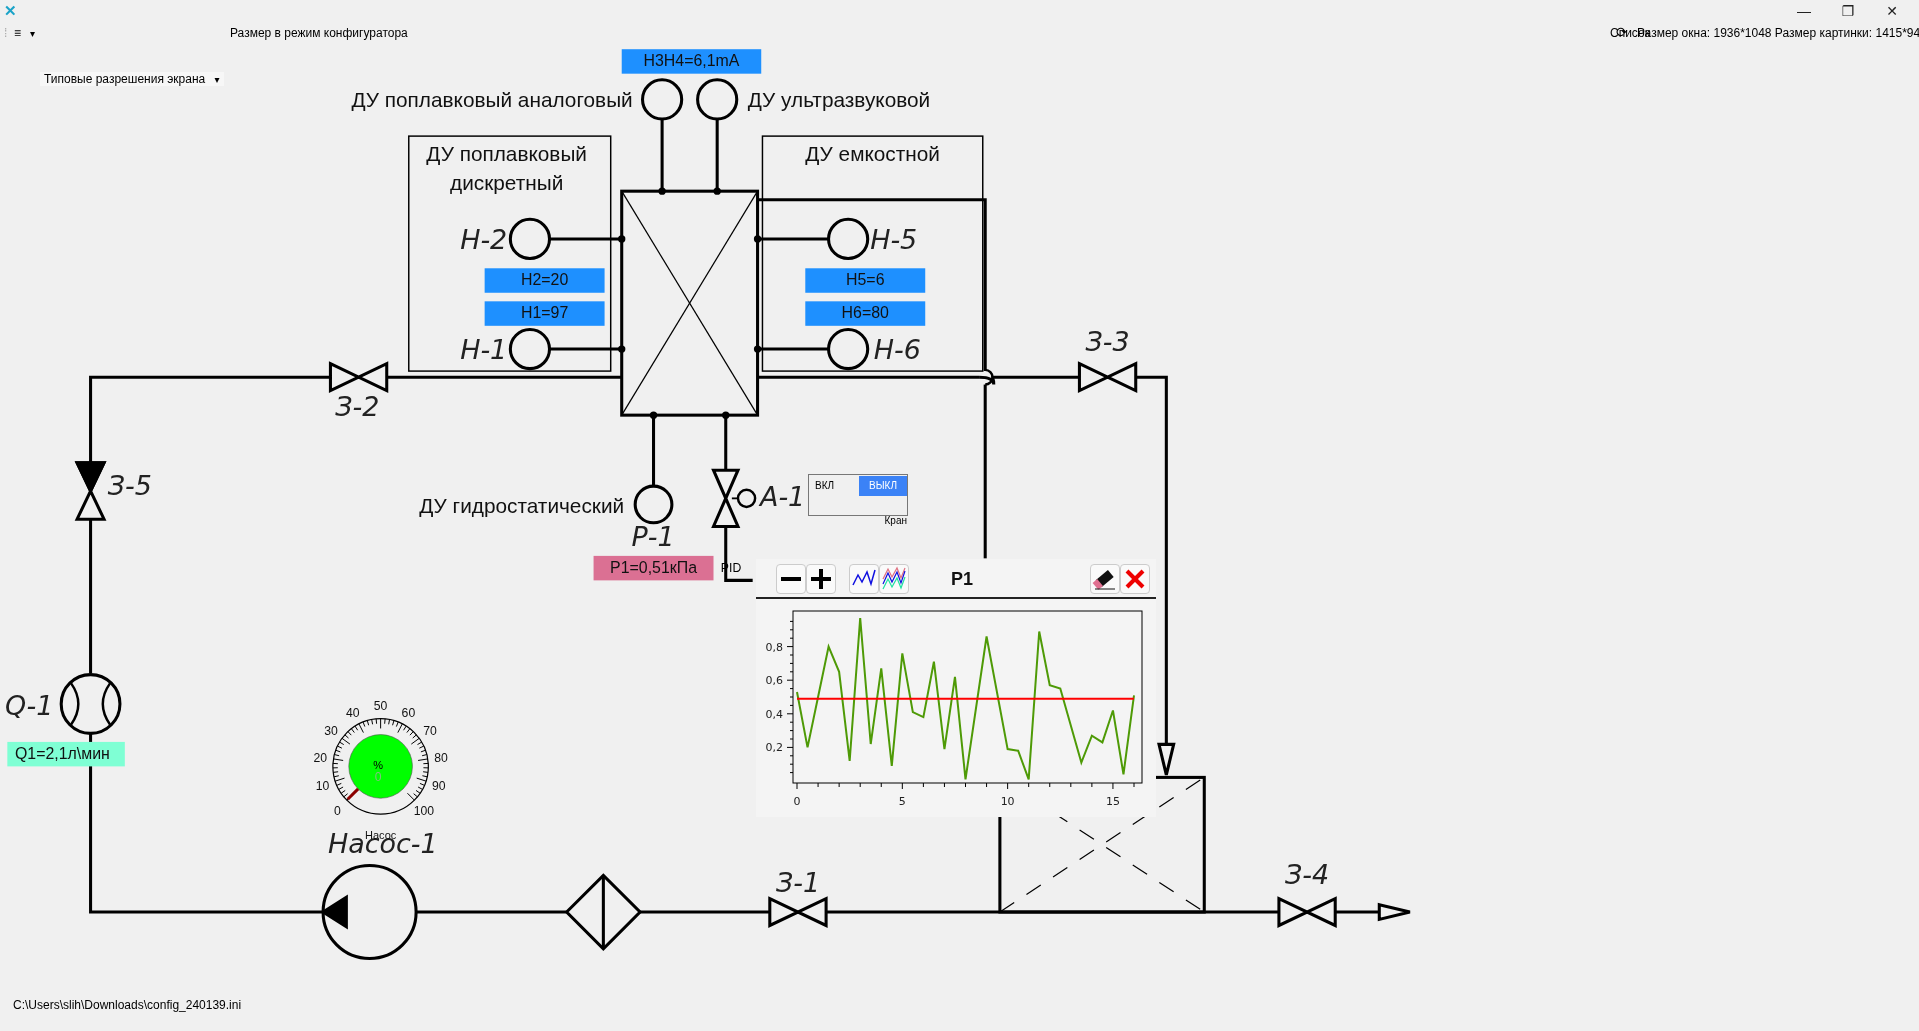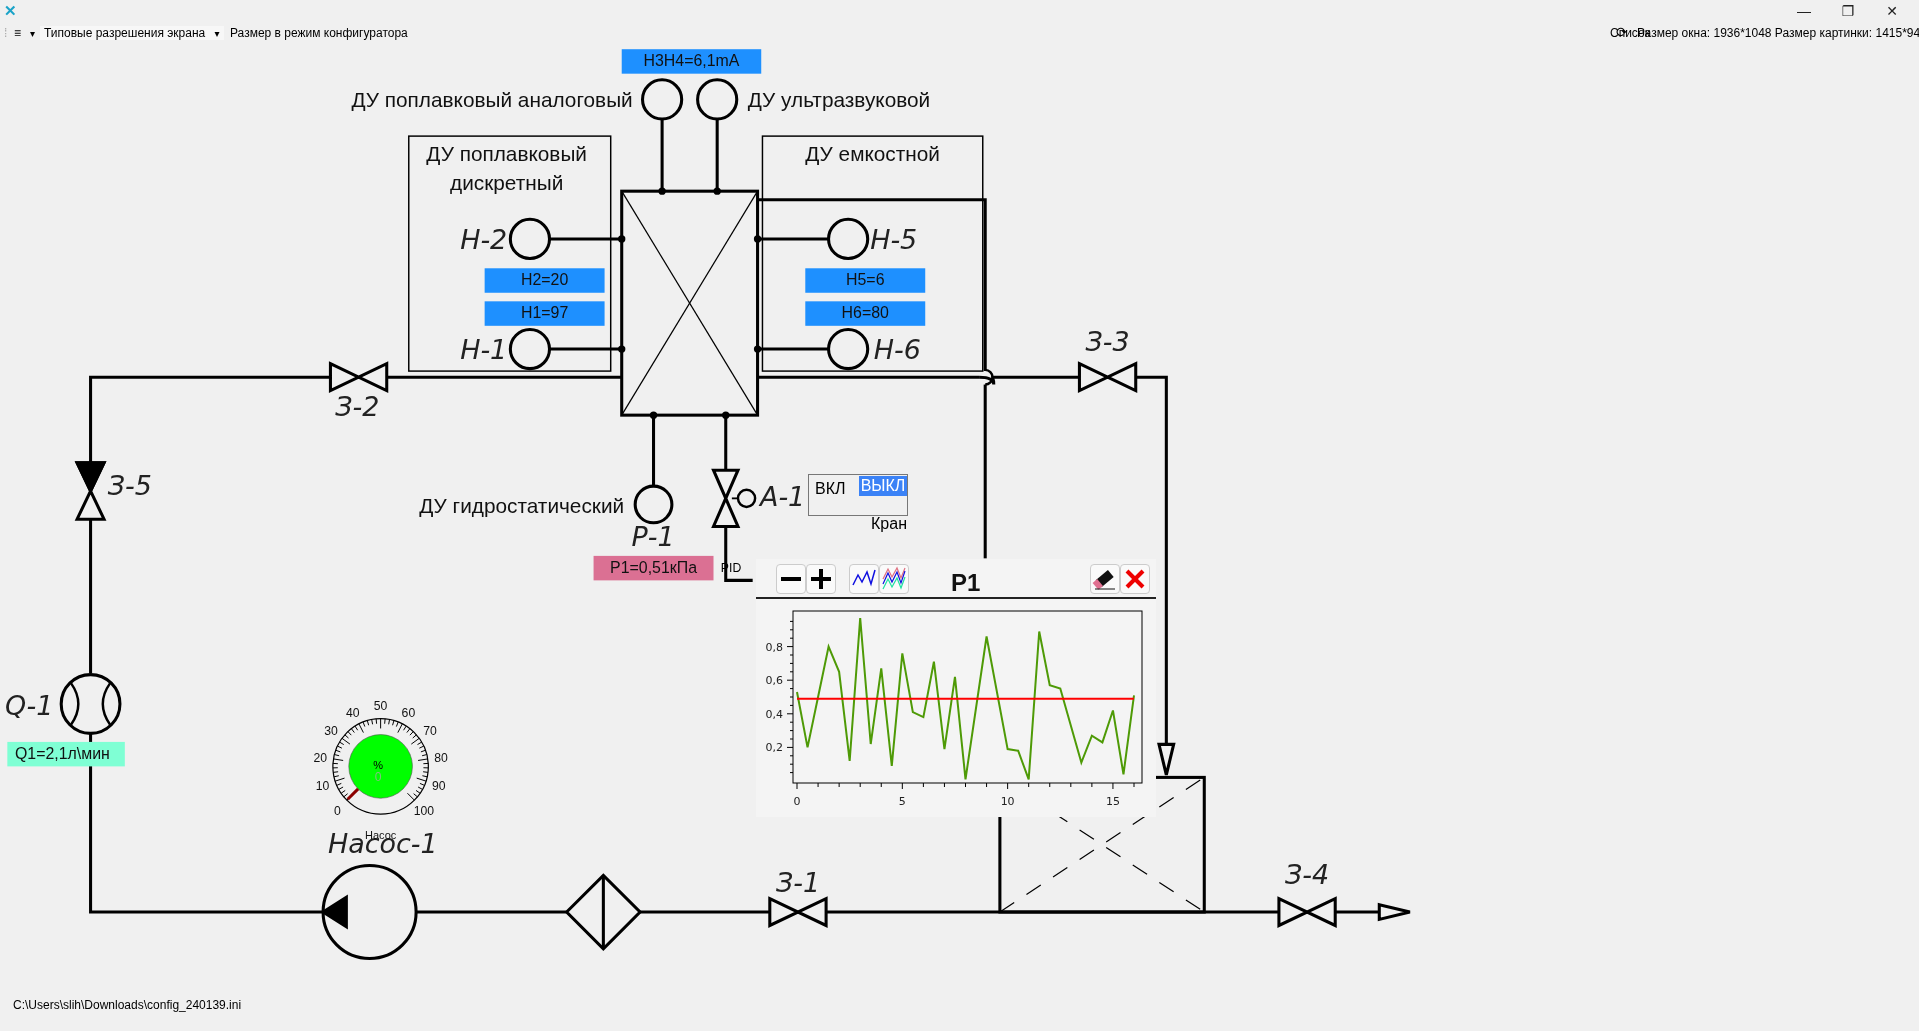--- a/index.html
+++ b/index.html
@@ -2,28 +2,28 @@
 <html><head>
 <meta charset="utf-8">
 <style>
   html,body{margin:0;padding:0;}
   body{width:1919px;height:1031px;overflow:hidden;background:#f0f0f0;font-family:"Liberation Sans",sans-serif;position:relative;}
   .titlebar{position:absolute;left:0;top:0;width:1919px;height:22px;background:#f0f0f0;}
   .app-logo{position:absolute;left:4px;top:2px;font-size:15px;font-weight:bold;color:#1aa3c8;}
   .win-btn{position:absolute;top:0;width:44px;height:22px;text-align:center;line-height:22px;font-size:14px;color:#222;cursor:pointer;}
   .toolbar{position:absolute;left:0;top:22px;width:1919px;height:24px;background:#f0f0f0;font-size:12px;color:#000;}
   .tb-item{position:absolute;top:4px;white-space:nowrap;cursor:pointer;}
-  .tb-item.dd{background:#f7f7f7;padding:0 4px;}
+  .tb-item.dd{background:#f7f7f7;padding:0 4px;margin-top:46px;}
   .diagram{position:absolute;left:0;top:0;width:1919px;height:1031px;}
   .chart-panel{position:absolute;left:756px;top:559px;width:400px;height:258px;background:#f4f4f4;}
   .ch-btn{position:absolute;top:5px;width:28px;height:28px;border:1px solid #ccc;border-radius:4px;background:#fafafa;cursor:pointer;}
-  .ch-title{position:absolute;top:10px;left:195px;font-weight:bold;font-size:24px;color:#111;}
+  .ch-title{position:absolute;top:10px;left:195px;font-weight:bold;font-size:18px;color:#111;}
   .ch-sep{position:absolute;left:0;top:38px;width:400px;height:2px;background:#222;}
   .status{position:absolute;left:13px;top:998px;font-size:12px;color:#000;}
-  .switch{position:absolute;left:808px;top:474px;width:98px;height:40px;border:1px solid #777;background:#f0f0f0;font-size:16px;}
+  .switch{position:absolute;left:808px;top:474px;width:98px;height:40px;border:1px solid #777;background:#f0f0f0;font-size:10px;}
 </style>
 </head>
 <body>
 
 <div class="titlebar">
   <span class="app-logo">✕</span>
   <span class="win-btn" style="left:1782px">—</span>
   <span class="win-btn" style="left:1826px">❐</span>
   <span class="win-btn" style="left:1870px">✕</span>
 </div>

